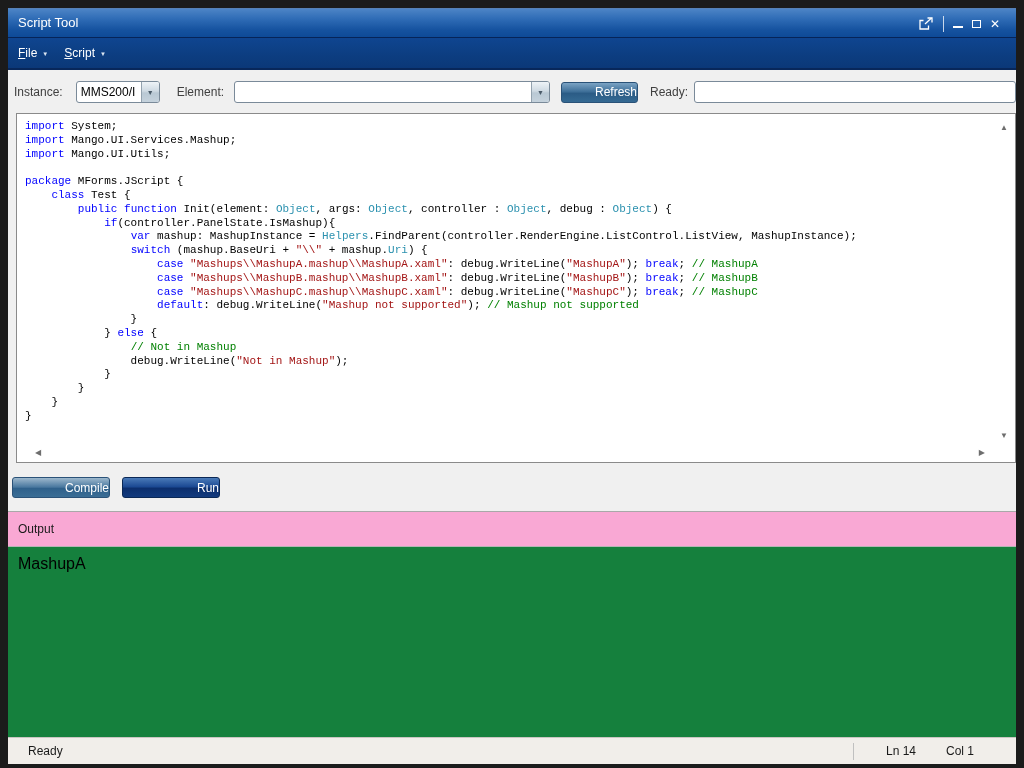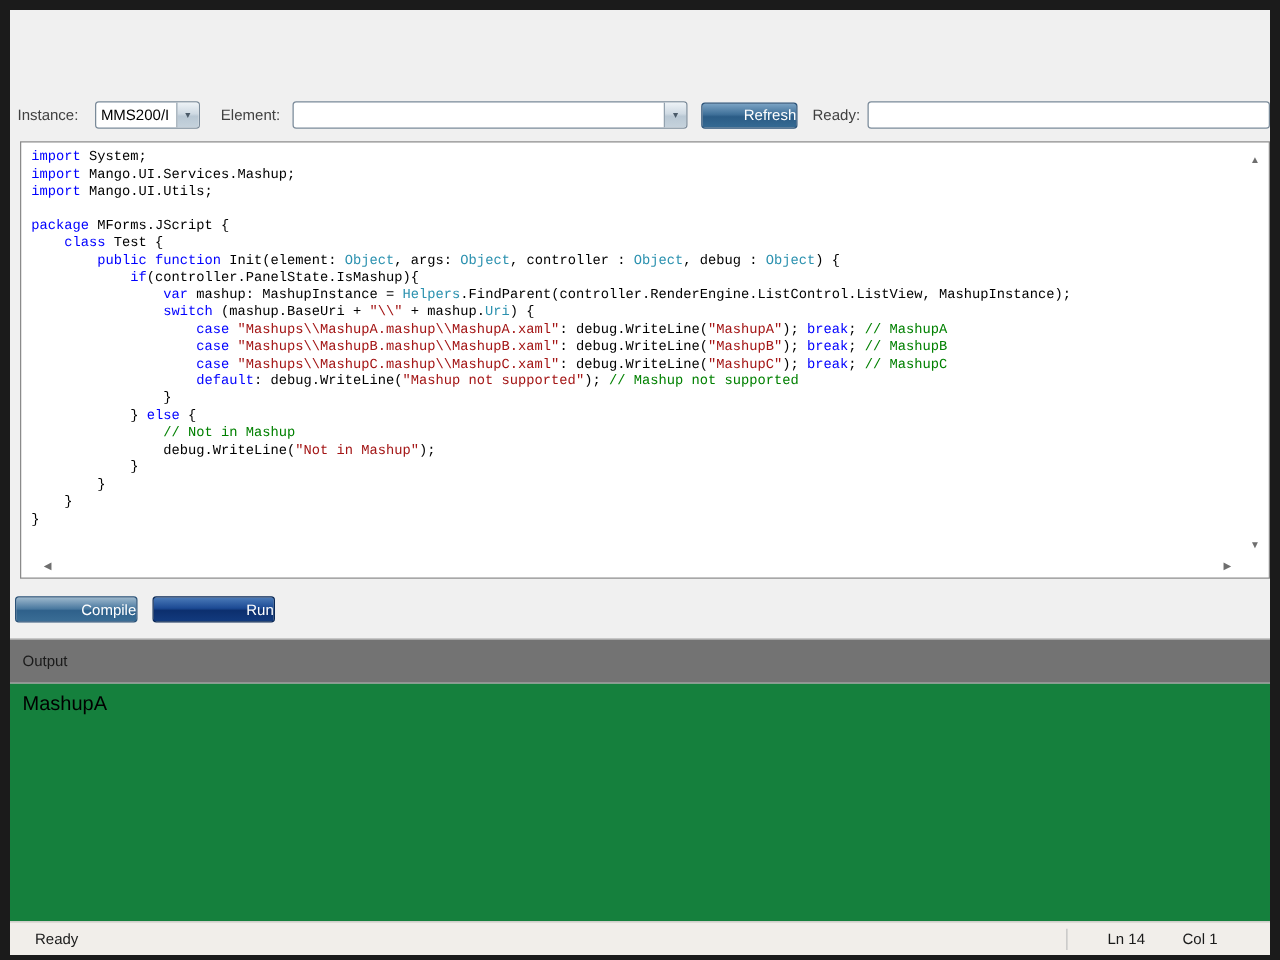--- a/index.html
+++ b/index.html
@@ -99,21 +99,21 @@
     position:absolute;left:4px;top:469px;width:98px;height:21px;border:1px solid #2a5278;
     background:linear-gradient(180deg,#9db8cd,#49789f 48%,#2f618b 55%,#3a6d95);
   }
   .run-btn{
     position:absolute;left:114px;top:469px;width:98px;height:21px;border:1px solid #0a2856;
     background:linear-gradient(180deg,#4a7ab8,#1c4a94 45%,#0c2f6e 55%,#123a7e);
   }
   
   .output-header{
     position:absolute;left:0;top:503px;width:100%;height:36px;
-    background:#737373;border-top:1px solid #a8a8a8;border-bottom:1px solid #b5b5b5;
+    background:#f9a8d4;border-top:1px solid #a8a8a8;border-bottom:1px solid #b5b5b5;
     box-sizing:border-box;display:flex;align-items:center;
   }
   .output-header span{font-size:12px;color:#1a1a1a;margin-left:10px;}
   .output-area{
     position:absolute;left:0;top:539px;width:100%;height:190px;background:#15803d;
     font-size:16px;color:#000;box-sizing:border-box;padding:8px 0 0 10px;
   }
   
   .statusbar{
     position:absolute;left:0;top:729px;width:100%;height:27px;
@@ -123,21 +123,53 @@
   .status-left{margin-left:20px;flex:1;}
   .status-sep{width:1px;height:17px;background:#c0c0c0;margin-right:32px;}
   .status-ln{width:60px;}
   .status-col{width:70px;}
 </style>
 </head>
 <body>
 
 <div class="window">
 
-
+  <div class="titlebar">
+    <span class="title-text">Script Tool</span>
+    <div class="win-controls">
+      <span class="ctl">
+        <svg width="16" height="14" viewBox="0 0 16 14" fill="none" stroke="#ffffff" stroke-width="1.3">
+          <path d="M5.5 3.5 H2 V12 H10.5 V8.5"></path>
+          <path d="M7 7 L13.5 1"></path>
+          <path d="M9.5 1 H14 V5.5"></path>
+        </svg>
+      </span>
+      <span class="tb-sep"></span>
+      <span class="ctl">
+          <span class="min-glyph"></span>
+        </span>
+      <span class="ctl">
+          <span class="max-glyph"></span>
+        </span>
+      <span class="ctl close-glyph">
+          <span>✕</span>
+        </span>
+    </div>
+  </div>
+
+  <div class="menubar">
+    <div class="menu-item">
+      <span><u>F</u><span>ile</span></span>
+      <span class="menu-caret">▼</span>
+    </div>
+    <div class="menu-item">
+      <span><u>S</u><span>cript</span></span>
+      <span class="menu-caret">▼</span>
+    </div>
+  </div>
 
   <div class="toolbar">
     <span class="tb-label" style="margin-left:6px;">Instance:</span>
     <div class="combo" style="margin-left:13px;width:84px;">
       <div class="combo-text">MMS200/I</div>
       <div class="combo-btn">
         <span class="combo-caret">▼</span>
       </div>
     </div>
     <span class="tb-label" style="margin-left:17px;">Element:</span>

